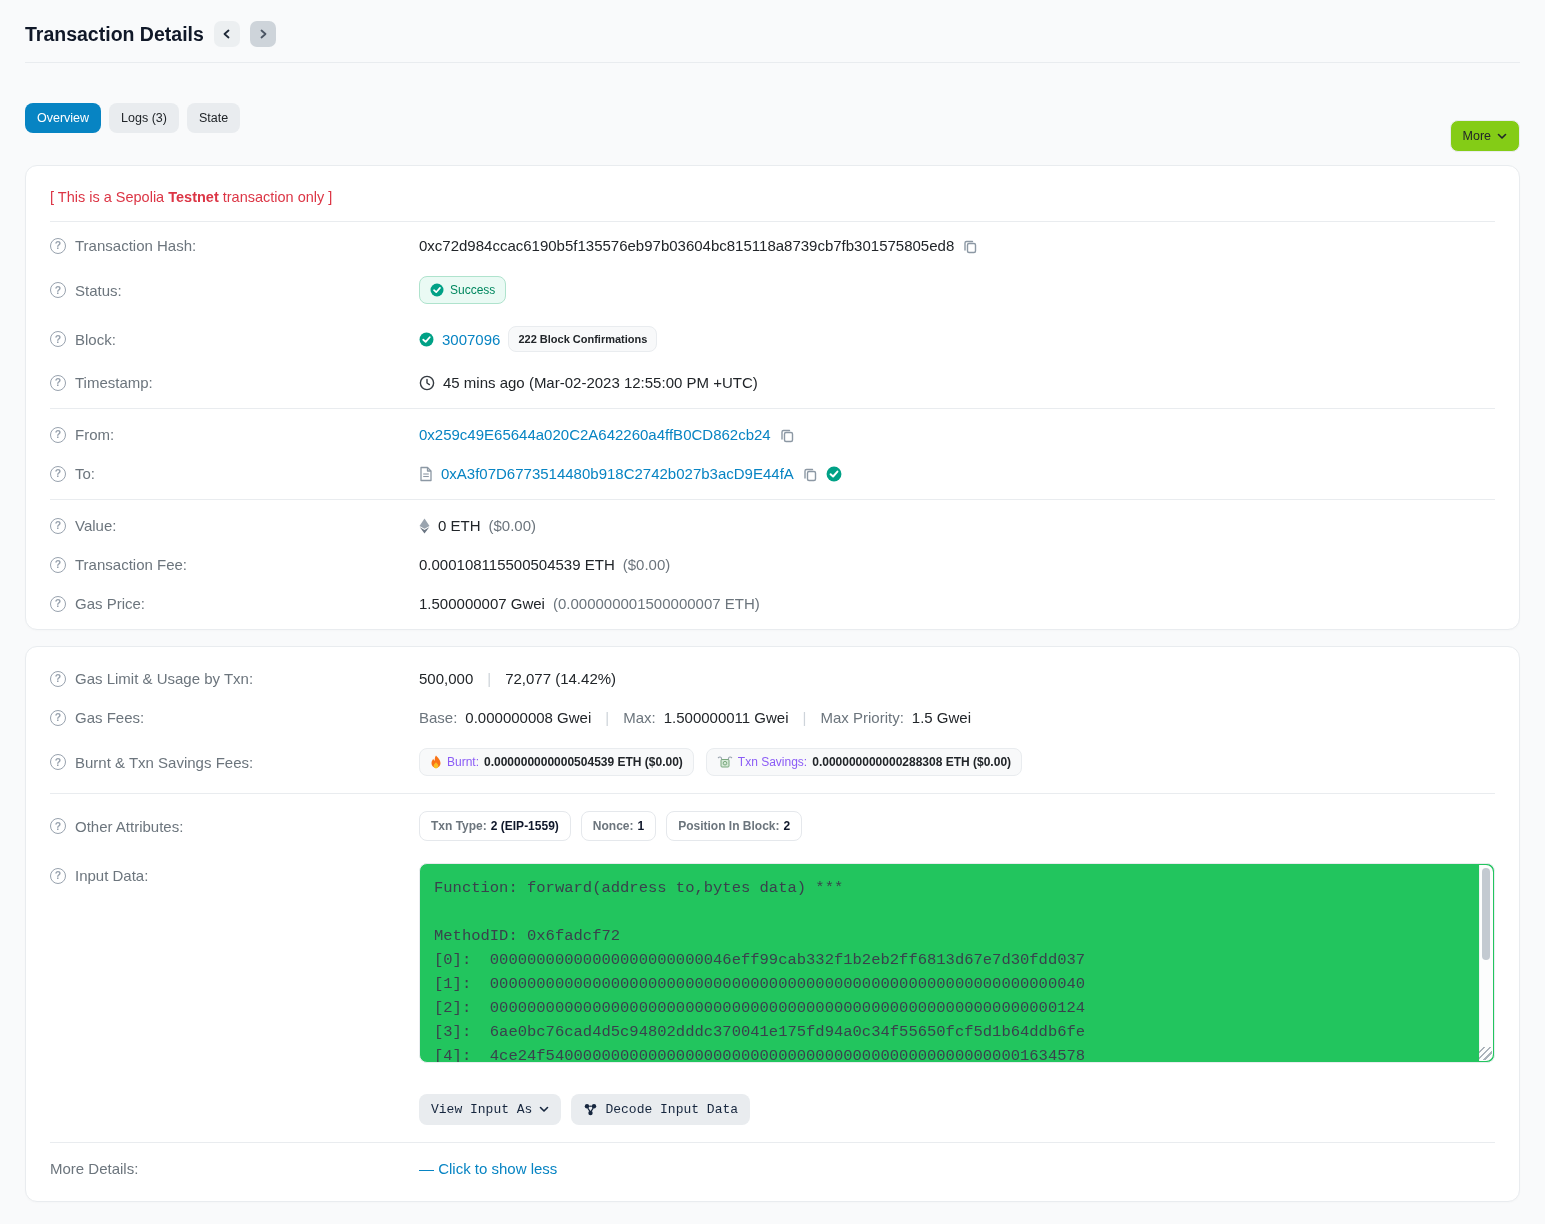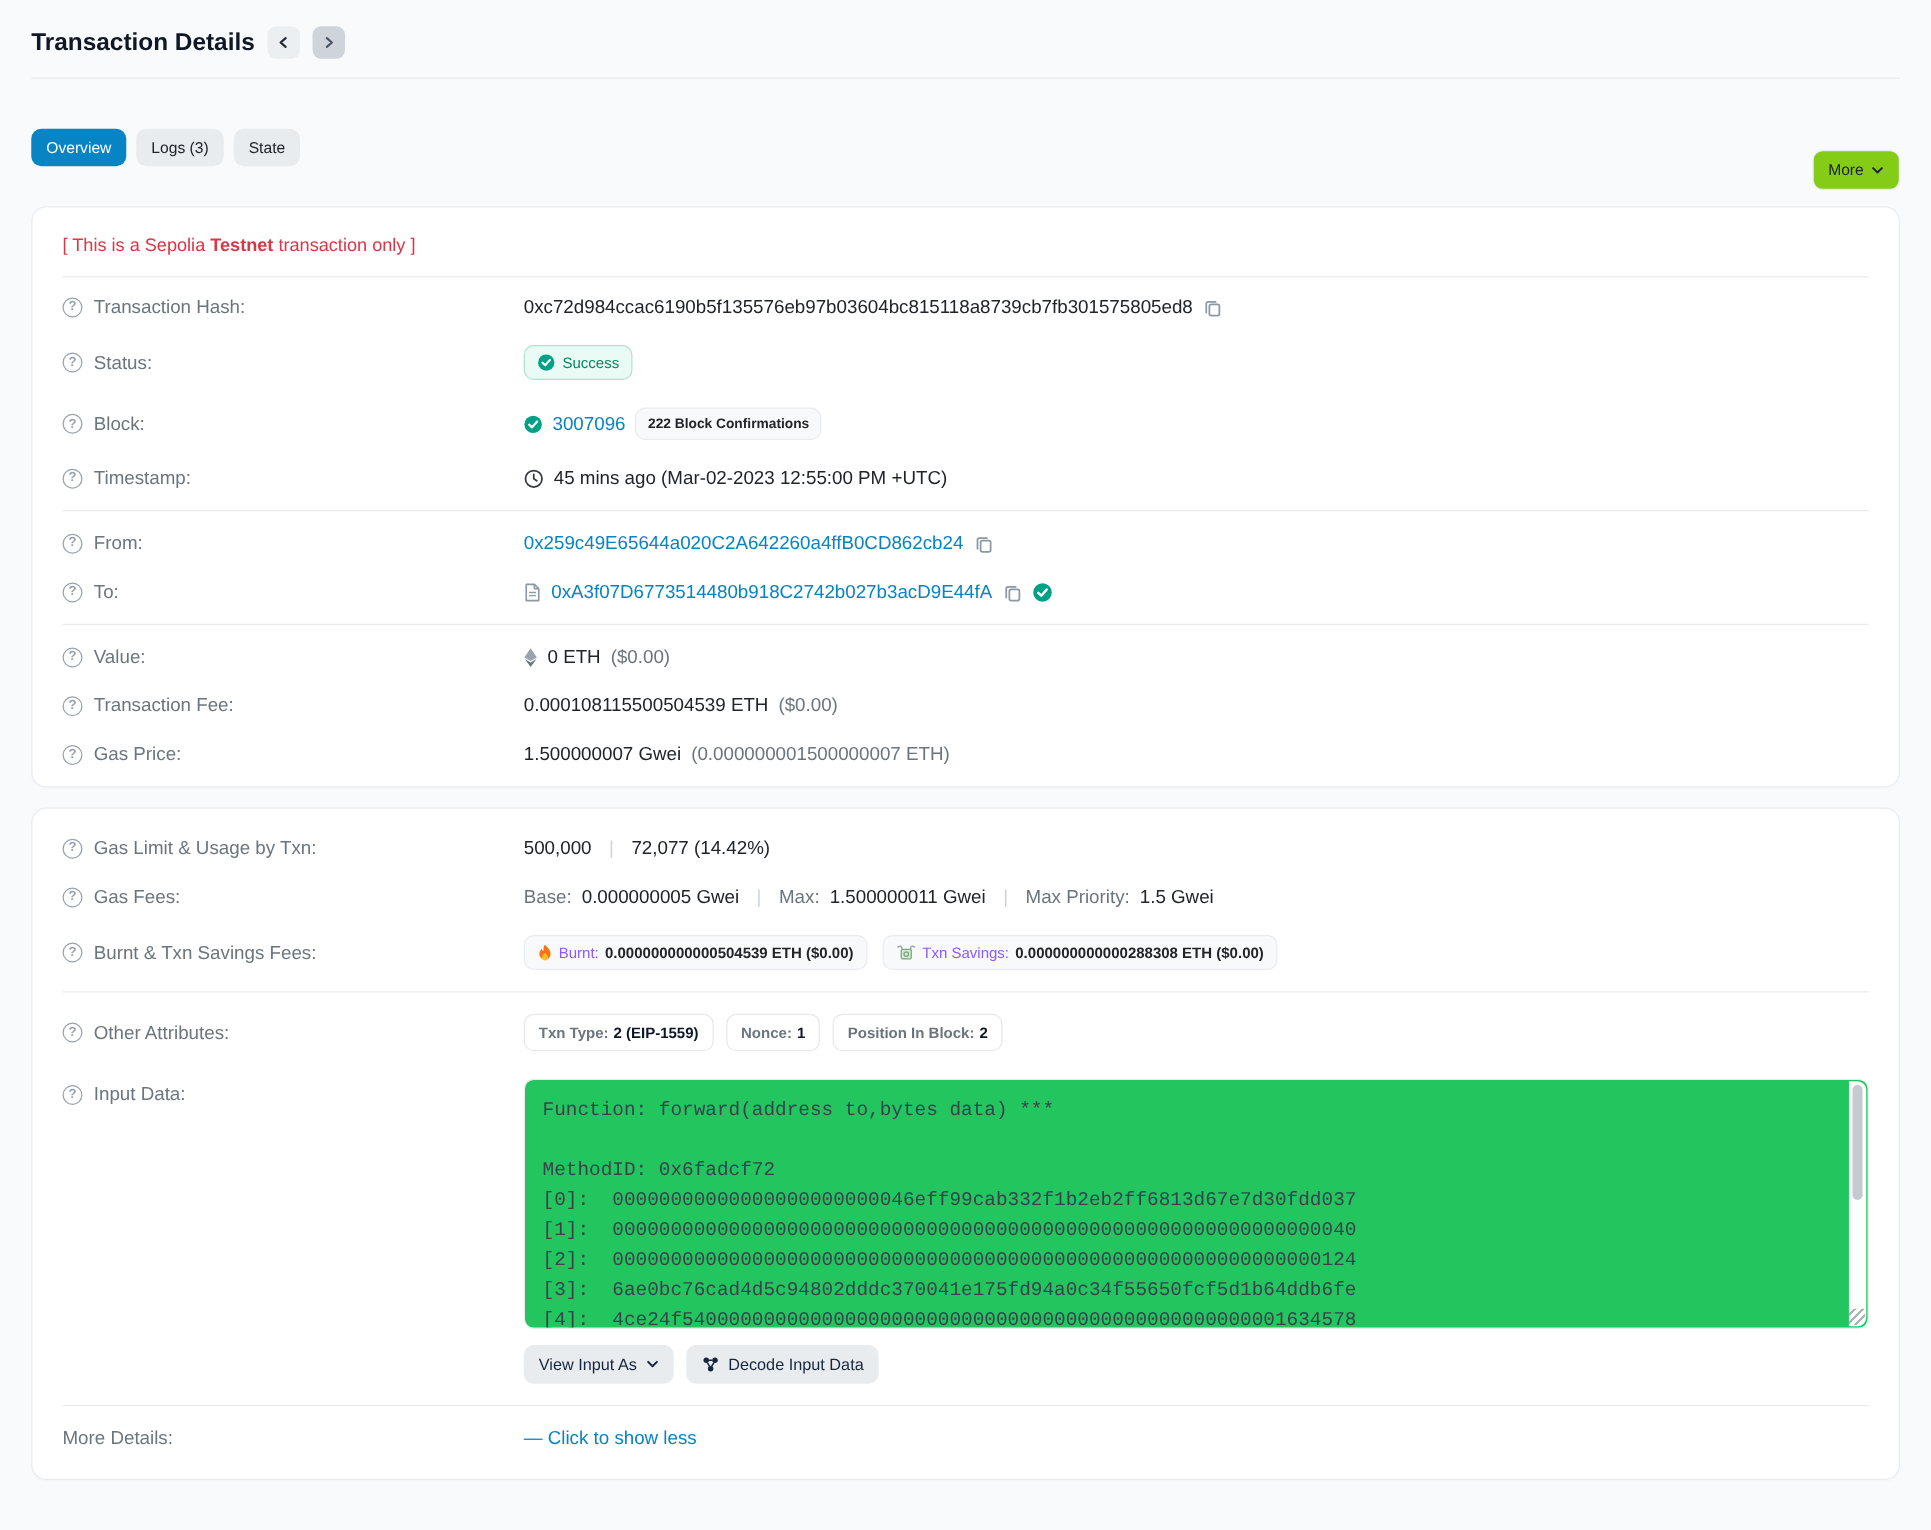--- a/index.html
+++ b/index.html
@@ -54,21 +54,21 @@
   .gap12 { gap:12px; }
 
   
   .input-wrap { flex:1; min-width:0; }
   .input-box { position:relative; background:#22c55e; border:1px solid #e9ecef; border-radius:8px; height:200px; overflow:hidden; }
   .input-box pre { font-family:"Liberation Mono","DejaVu Sans Mono",monospace; font-size:15.5px; line-height:24px; color:#39424c; padding:12px 28px 12px 14px; white-space:pre; }
   .vscroll { position:absolute; top:1px; right:1px; bottom:1px; width:14px; background:#fcfdfd; border-left:1px solid #f0f1f3; border-radius:0 7px 7px 0; }
   .vthumb { position:absolute; top:3px; right:3px; width:8px; height:92px; background:#c3cad1; border-radius:4px; }
   .resize-grip { position:absolute; bottom:2px; right:2px; width:13px; height:13px; background:
       repeating-linear-gradient(135deg, transparent 0 3px, #aab2ba 3px 4.5px); border-radius:0 0 6px 0; cursor:nwse-resize; }
-  .input-actions { display:flex; gap:10px; margin-top:13px; }
+  .input-actions { display:flex; gap:10px; margin-top:31px;font-family:Liberation Mono, monospace; }
   .btn-soft { display:inline-flex; align-items:center; gap:7px; background:#e9ecef; color:#16263e; border:none; border-radius:8px; padding:8px 12px; font-size:13px; font-weight:500; cursor:pointer; font-family:inherit; }
 
   .more-details-label { width:369px; flex:none; color:#6c757d; }
   svg { display:block; }
 </style>
 </head>
 <body>
 
 <div class="wrap">
 
@@ -289,21 +289,21 @@
       </div>
     </div>
 
     <div class="row">
       <div class="row-label">
         <span class="qicon">?</span>
         <span>Gas Fees:</span>
       </div>
       <div class="row-value">
         <span class="muted">Base:</span>
-        <span>0.000000005 Gwei</span>
+        <span>0.000000008 Gwei</span>
         <span class="sep">|</span>
         <span class="muted">Max:</span>
         <span>1.500000011 Gwei</span>
         <span class="sep">|</span>
         <span class="muted">Max Priority:</span>
         <span>1.5 Gwei</span>
       </div>
     </div>
 
     <div class="row">

